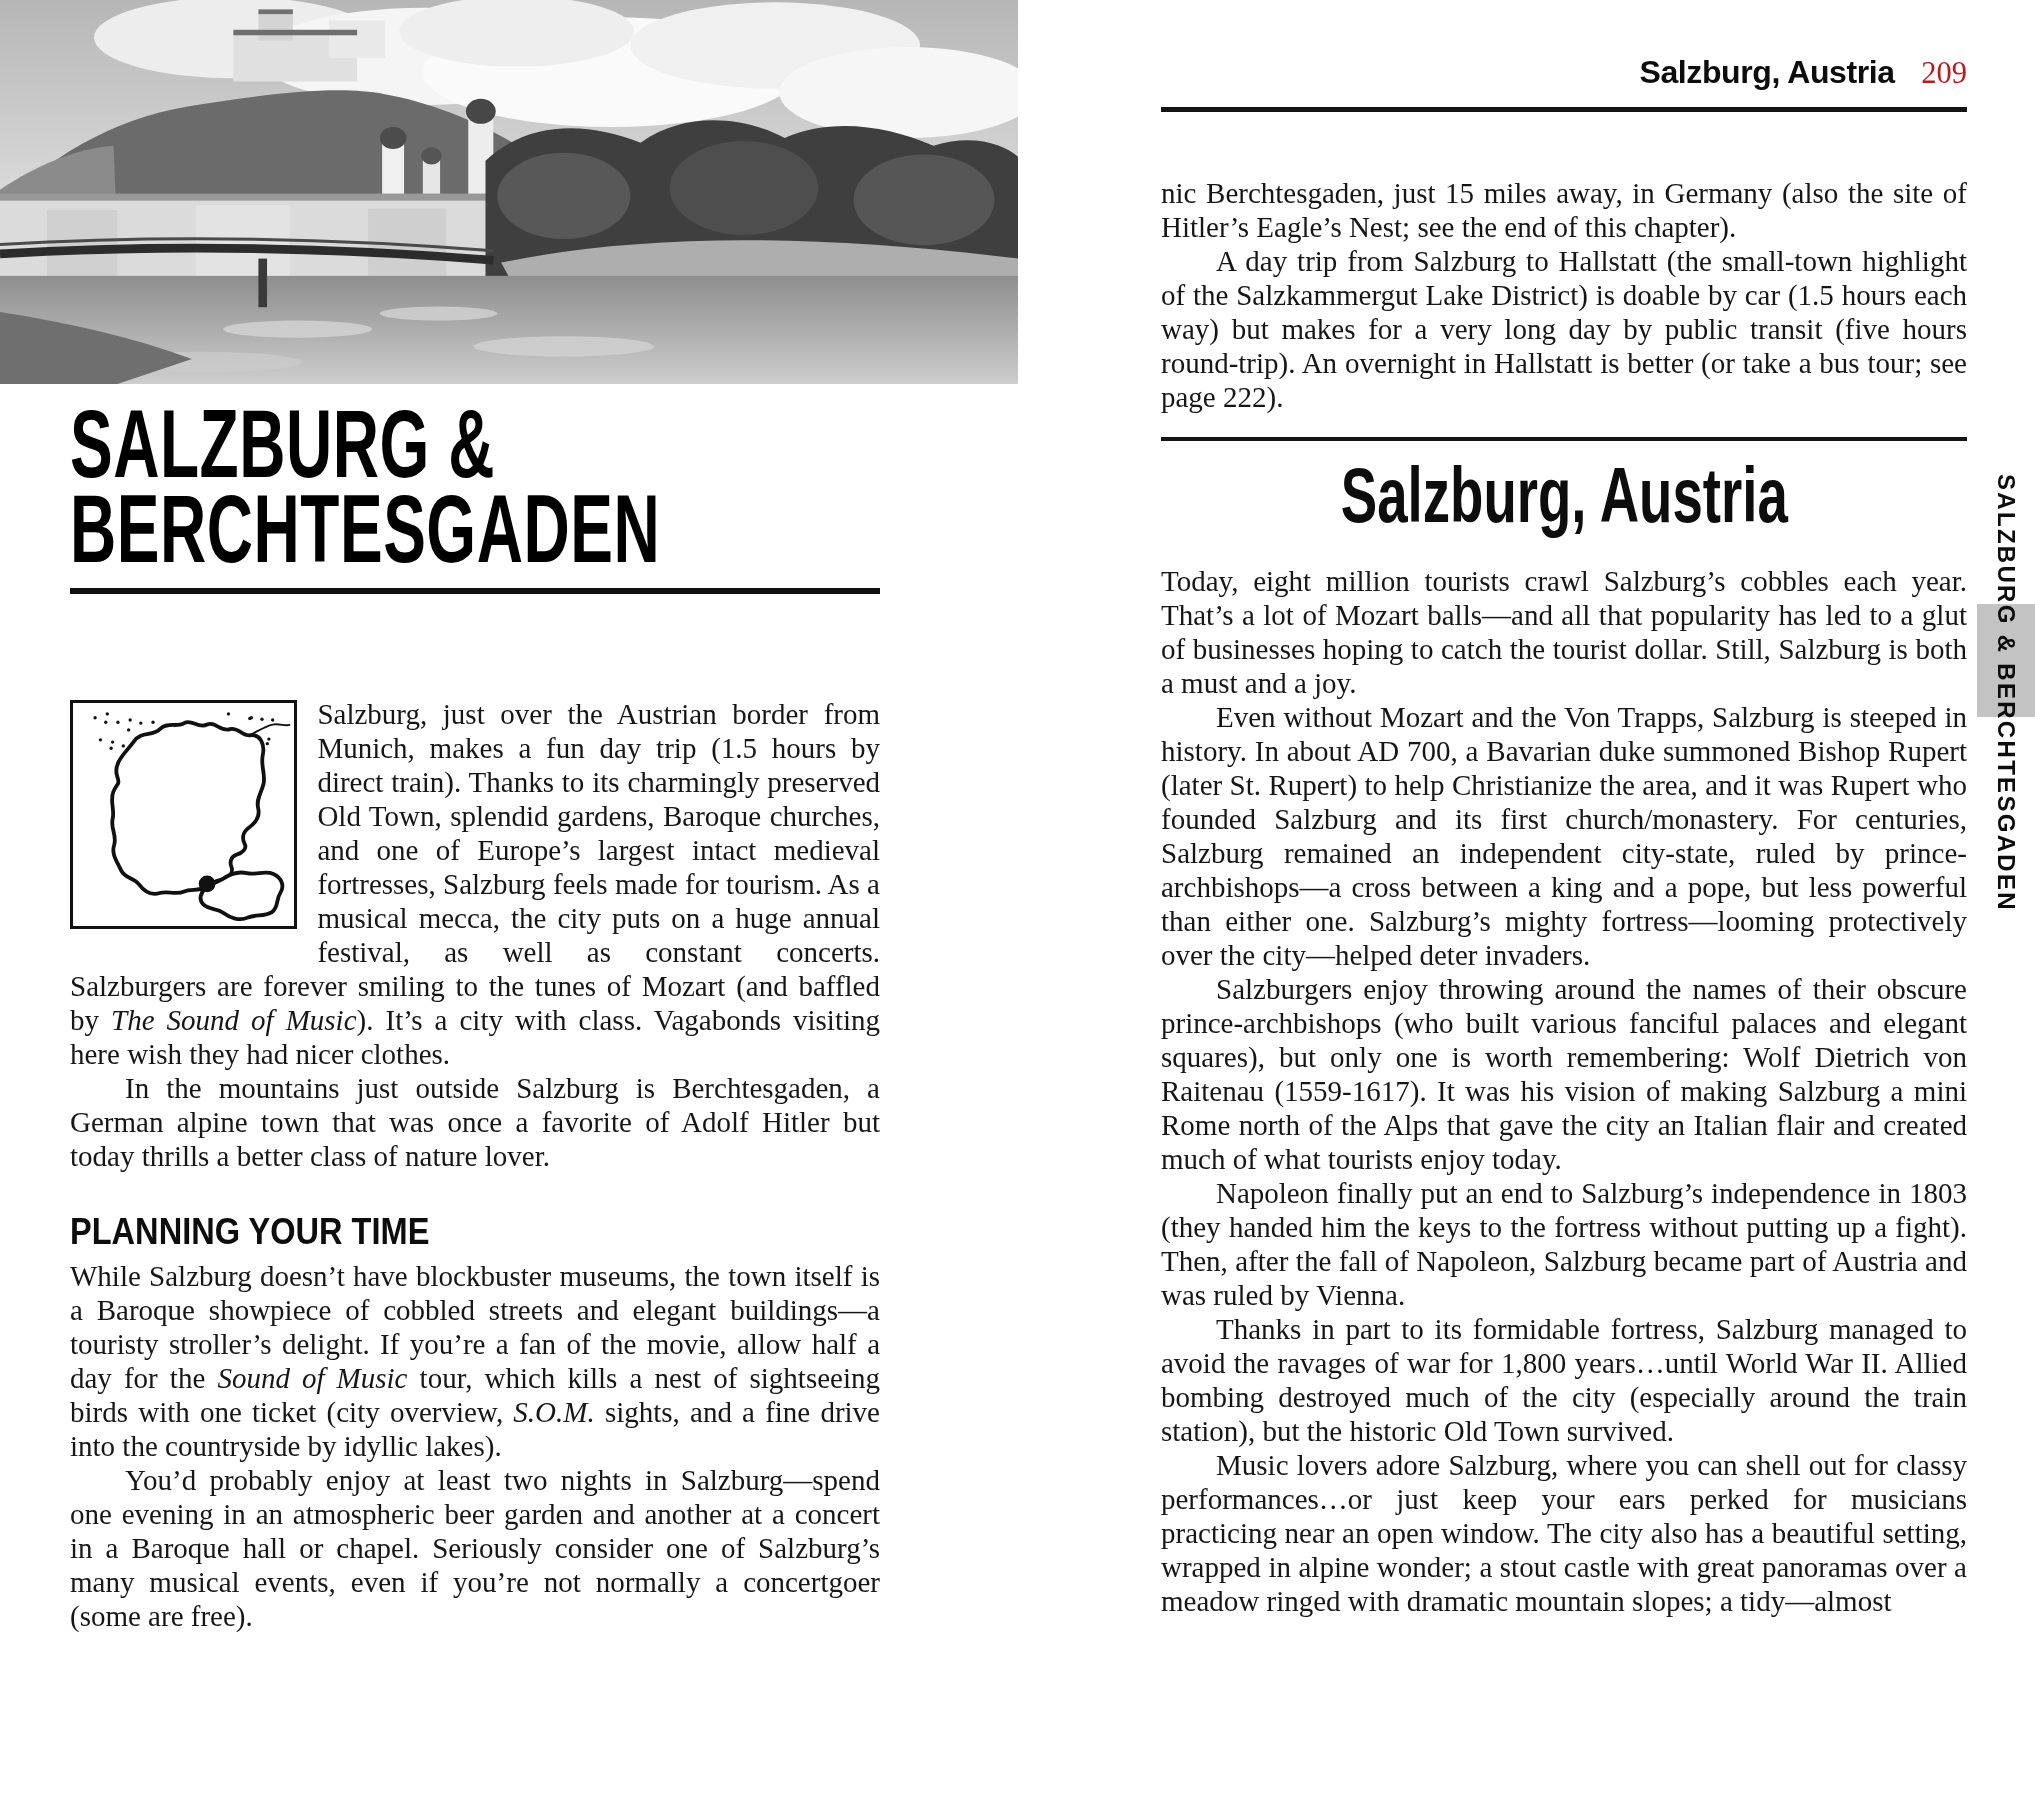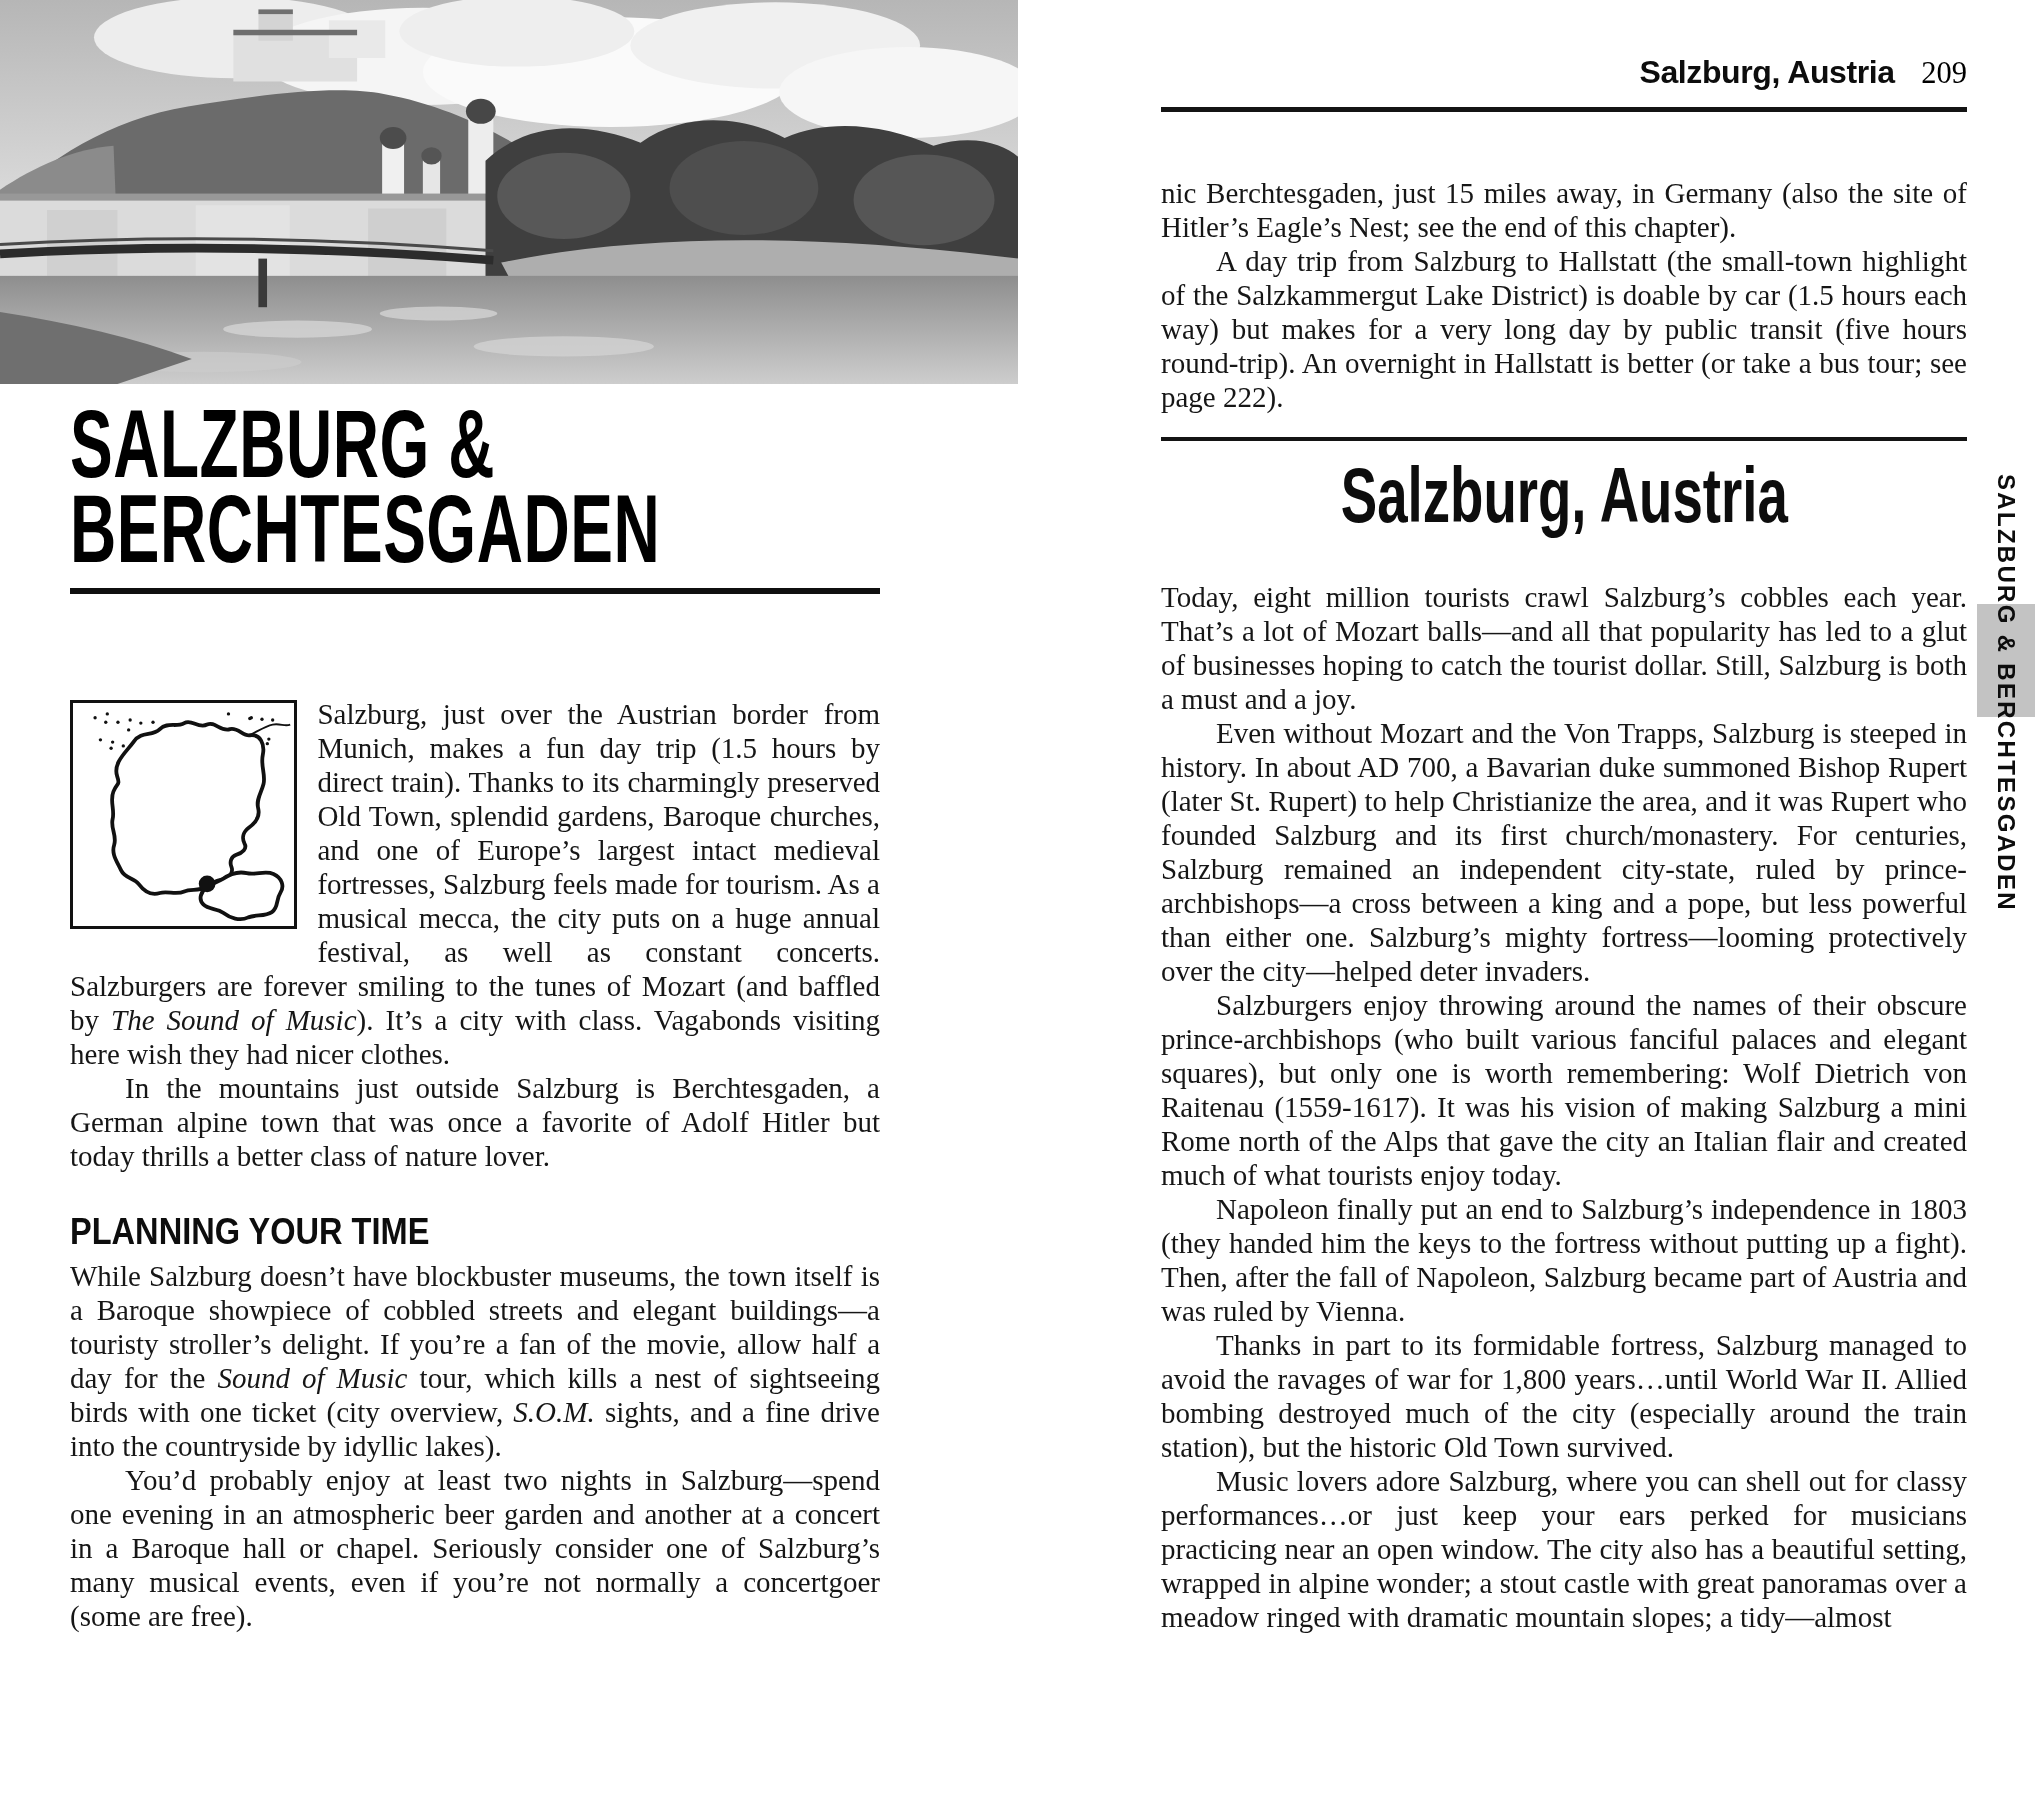--- a/index.html
+++ b/index.html
@@ -33,28 +33,28 @@
   #map-fig svg{width:100%;height:100%;display:block;}
 
   
   .plan-heading{font-family:"Liberation Sans",sans-serif;font-weight:700;font-size:37px;
     margin-top:38px;margin-bottom:6.3px;white-space:nowrap;transform:scaleX(.88);transform-origin:left center;color:#0d0d0d;}
 
   
   .running-head{margin-top:56px;text-align:right;line-height:33px;white-space:nowrap;}
   .running-head .rh-title{font-family:"Liberation Sans",sans-serif;font-weight:700;font-size:32px;
     letter-spacing:-0.4px;color:#0d0d0d;}
-  .running-head .rh-page{font-family:"Liberation Serif",serif;font-weight:400;font-size:30.5px;margin-left:23.5px;color:#000000;}
+  .running-head .rh-page{font-family:"Liberation Serif",serif;font-weight:400;font-size:30.5px;margin-left:23.5px;color:#b91c1c;}
   .head-rule{height:4.7px;background:#141414;margin-top:11px;width:100%;}
   #right-first{margin-top:64px;}
   .section-rule{height:3.9px;background:#141414;margin-top:23.5px;width:100%;}
   .section-title{margin-top:14px;text-align:center;font-family:"Liberation Sans",sans-serif;
     font-weight:800;font-size:78px;line-height:81px;color:#0d0d0d;}
   .section-title .stline{display:inline-block;white-space:nowrap;transform:scaleX(.7);transform-origin:center center;}
-  #right-body{margin-top:44px;}
+  #right-body{margin-top:28px;}
 
   
   #tab-gray{position:absolute;left:1977px;top:604px;width:58px;height:113px;}
   #side-tab{position:absolute;left:1977px;top:474px;width:58px;height:485px;
     display:flex;justify-content:center;align-items:flex-start;}
   #side-tab .tab-text{writing-mode:vertical-rl;font-family:"Liberation Sans",sans-serif;
     font-weight:700;font-size:24px;letter-spacing:2.3px;color:#0d0d0d;white-space:nowrap;}
 </style>
 </head>
 <body>

